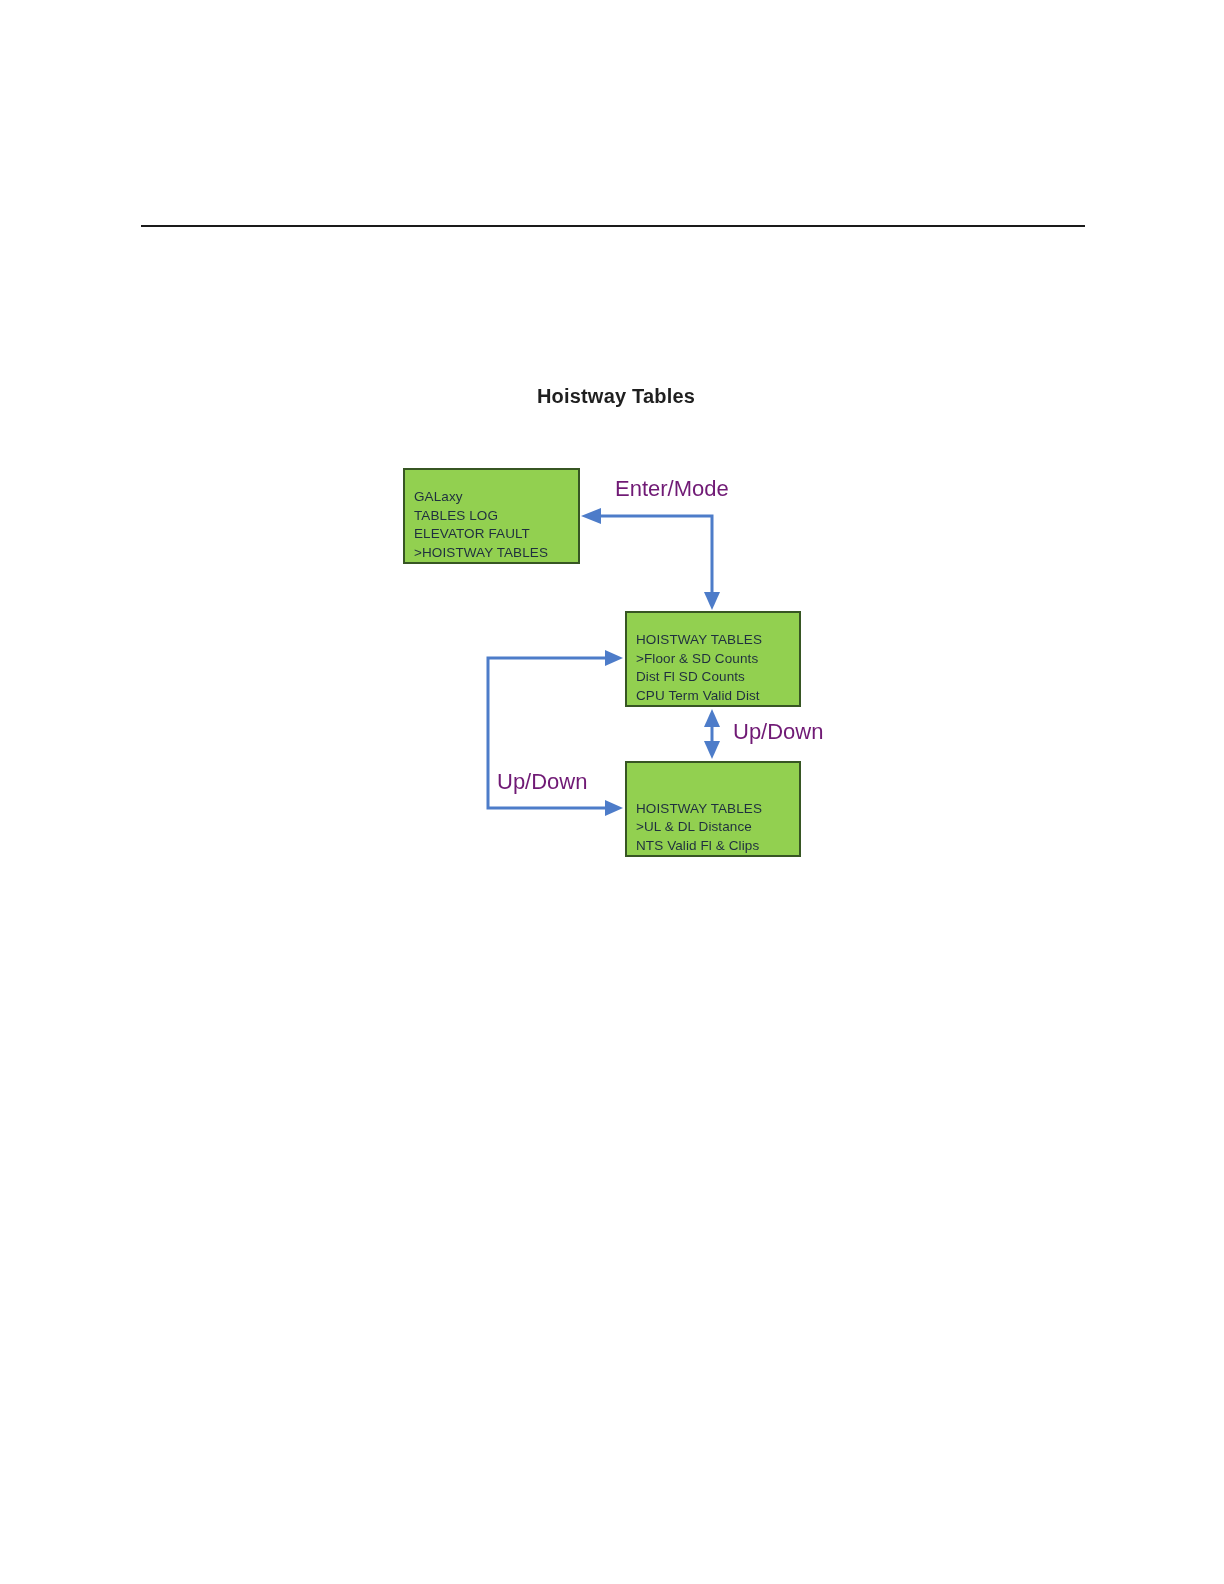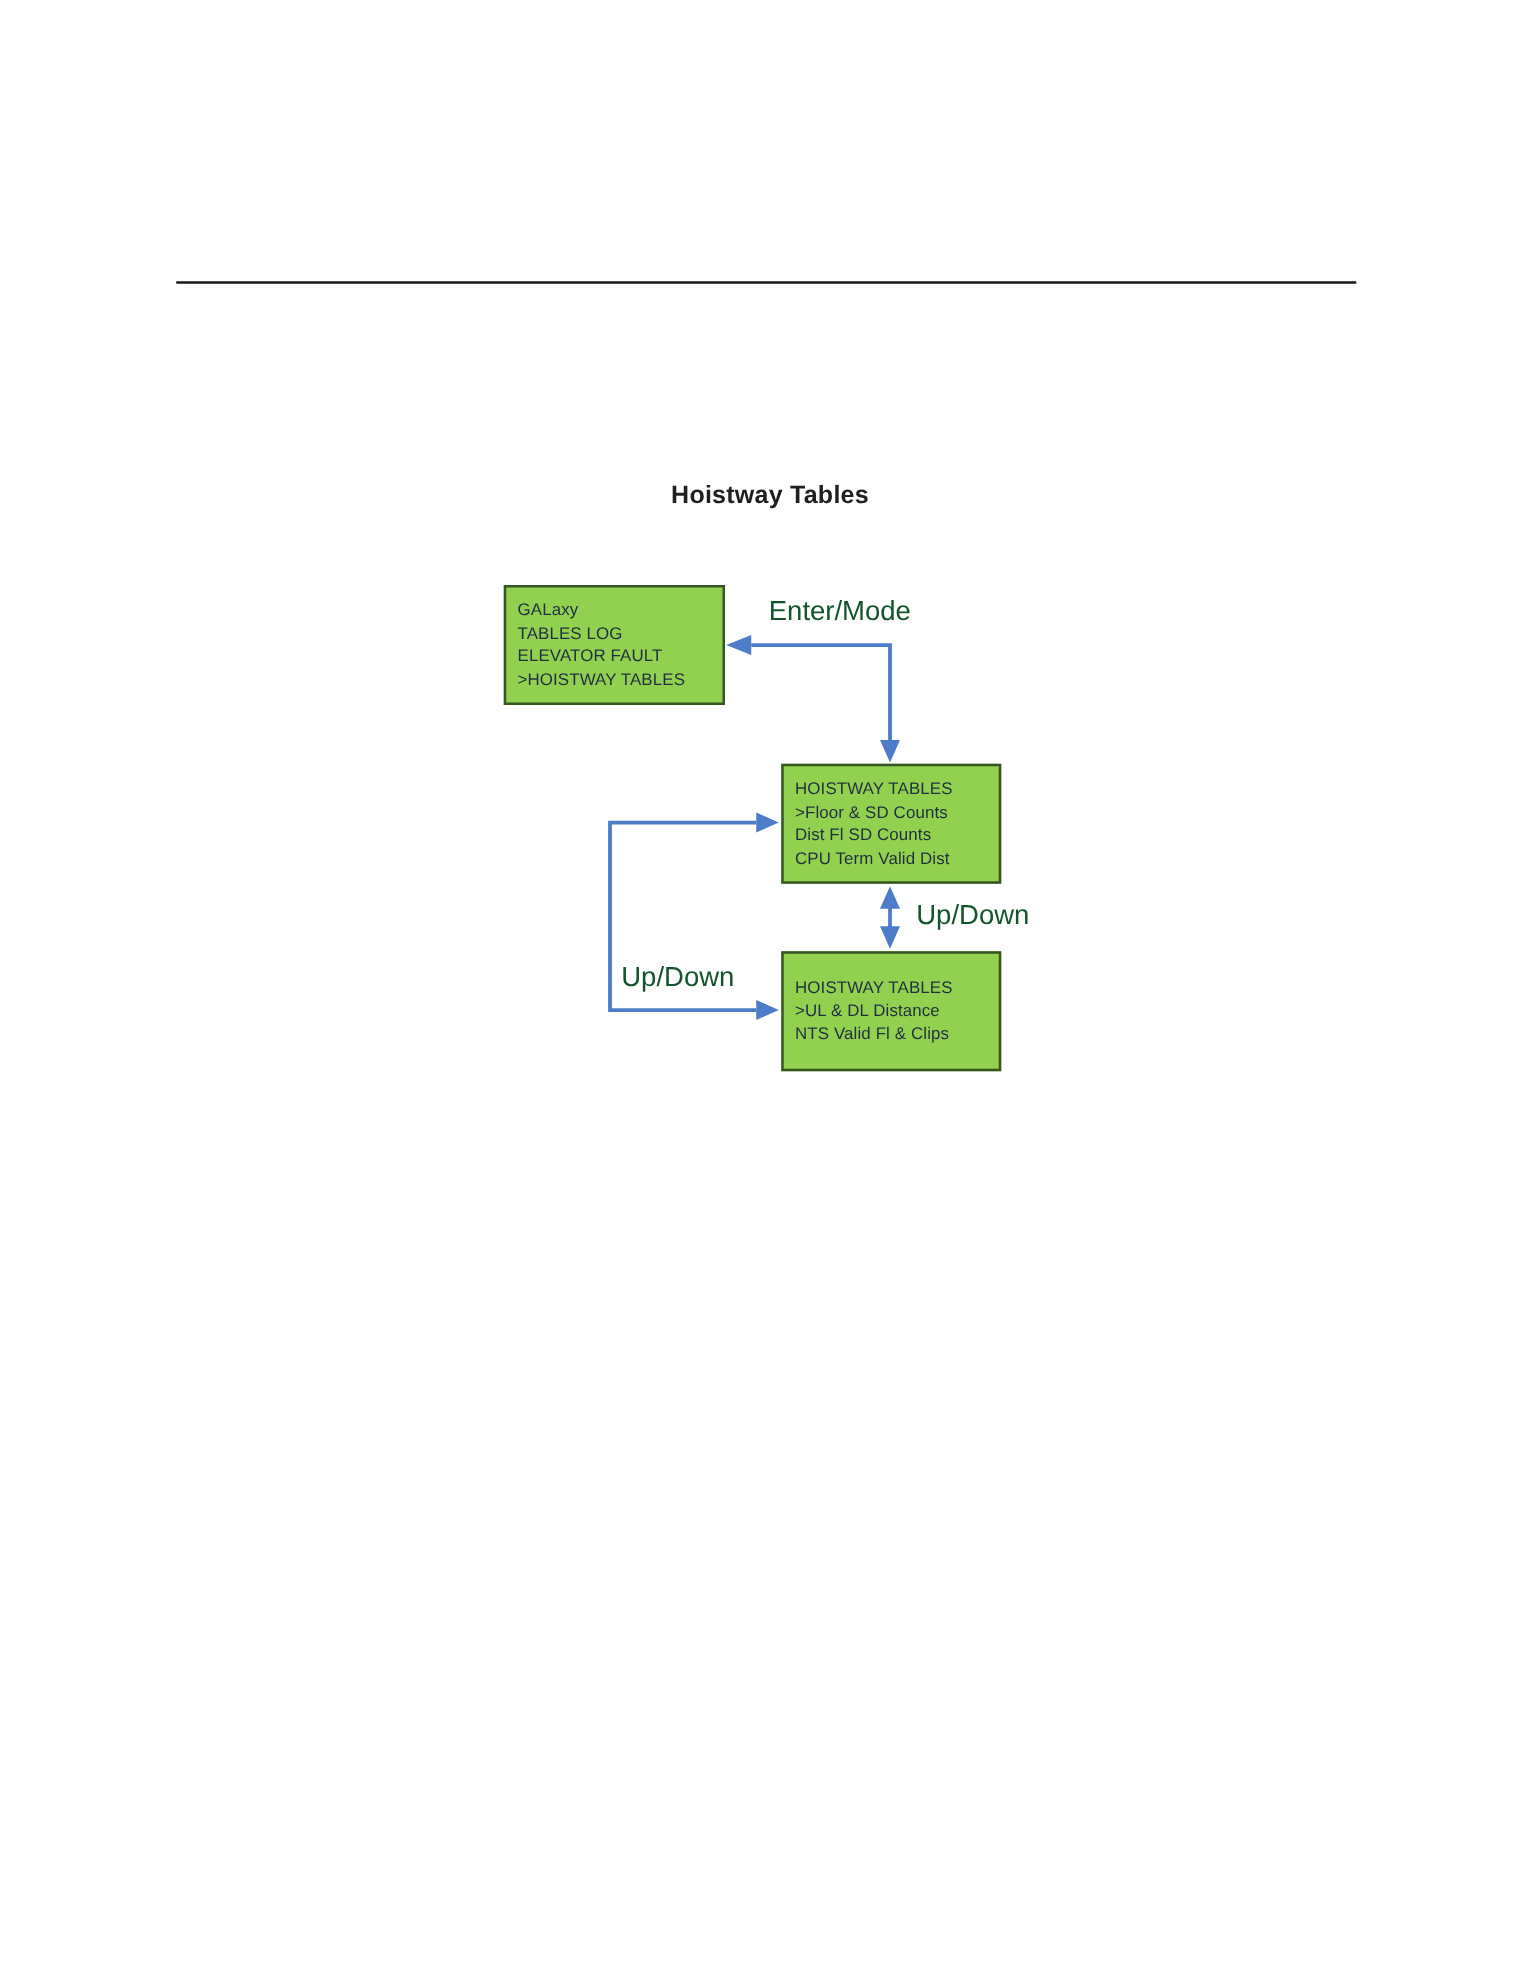--- a/index.html
+++ b/index.html
@@ -34,36 +34,36 @@
     color: #1f1f1f;
     letter-spacing: 0.2px;
   }
   .screen-box {
     position: absolute;
     box-sizing: border-box;
     background: #92d050;
     border: 2px solid #375623;
     display: flex;
     flex-direction: column;
-    justify-content: center;
+    justify-content: flex-end;
     padding-left: 9px;
     padding-right: 4px;
     font-size: 13.5px;
     line-height: 18.5px;
     color: #1f2f3f;
     letter-spacing: 0.1px;
   }
   .box-main-menu   { left: 403px; top: 468px; width: 177px; height: 96px; }
   .box-screen-one  { left: 625px; top: 611px; width: 176px; height: 96px; }
   .box-screen-two  { left: 625px; top: 761px; width: 176px; height: 96px; }
   .screen-line { white-space: nowrap; }
   .flow-label {
     position: absolute;
     font-size: 22px;
-    color: #14532d;
+    color: #701a75;
     white-space: nowrap;
     text-align: right;
   }
   .label-enter-mode    { left: 615px; top: 476px; }
   .label-up-down-right { left: 733px; top: 719px; }
   .label-up-down-left  { left: 497px; top: 769px; }
   .arrows-overlay {
     position: absolute;
     left: 0;
     top: 0;

